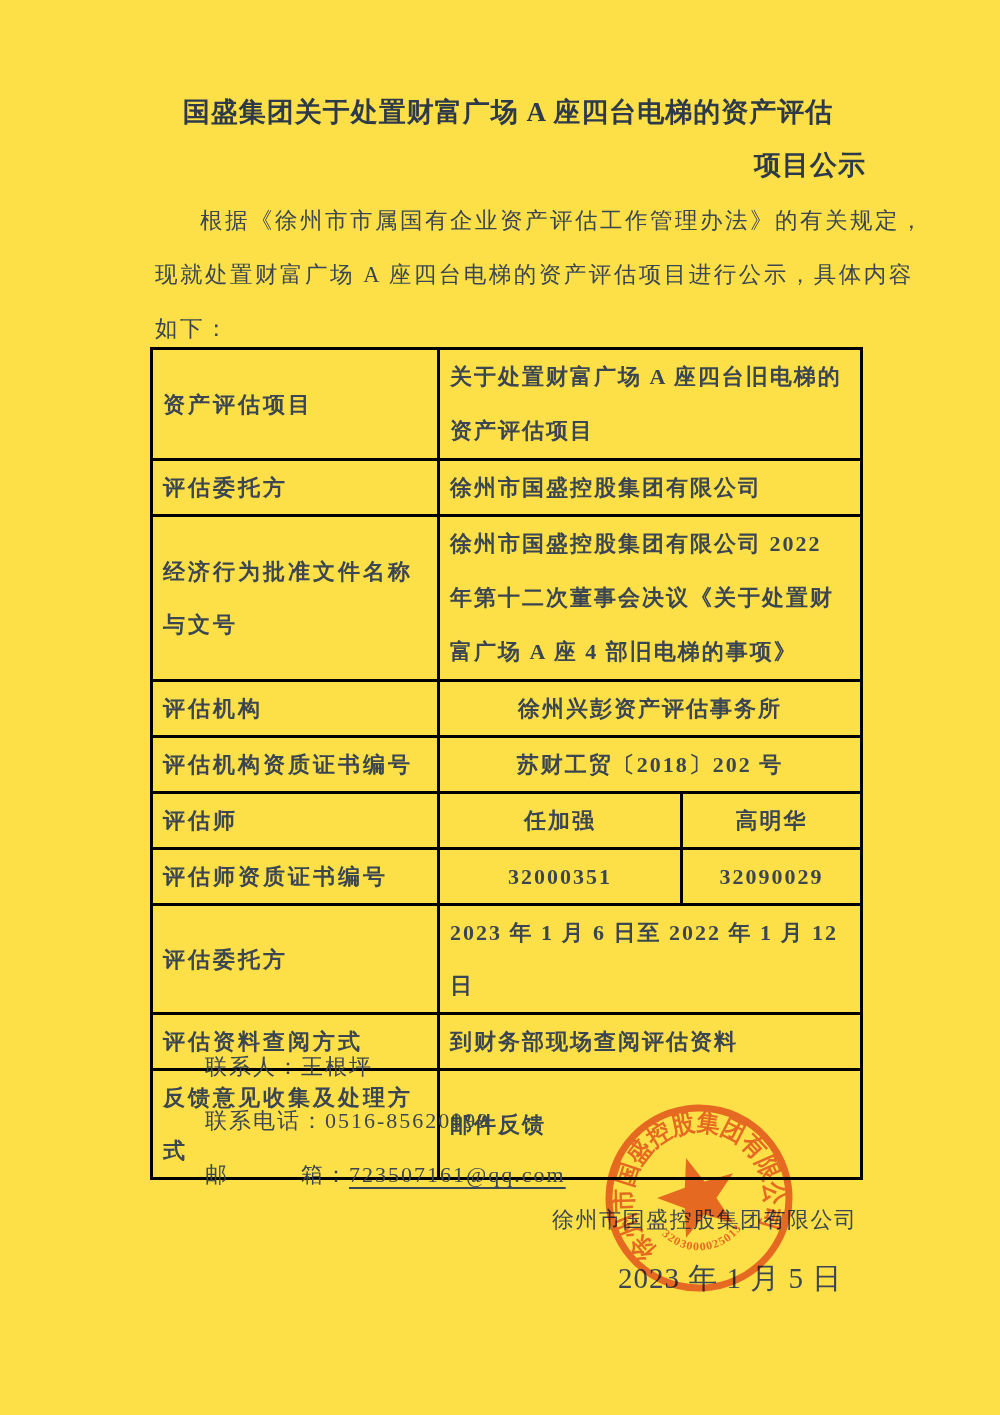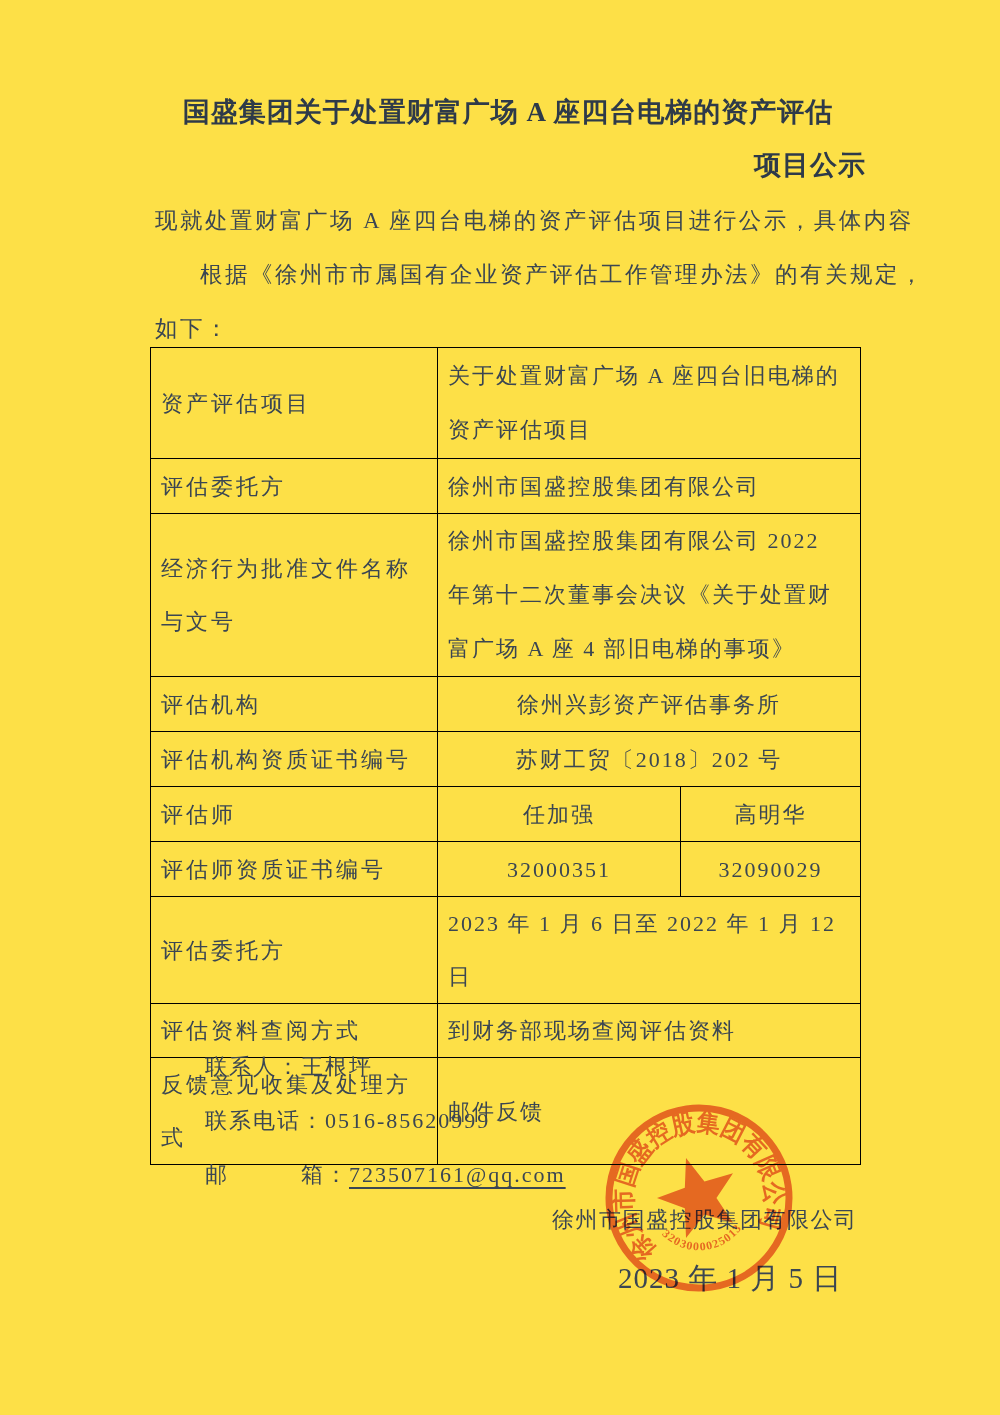--- a/index.html
+++ b/index.html
@@ -21,21 +21,21 @@
 
   .intro { position:absolute; left:155px; top:194px; width:730px; font-size:22.5px; letter-spacing:2.5px; }
   .intro .line { height:54px; line-height:54px; white-space:nowrap; }
   .intro .line-first { text-indent:2em; }
 
   table.doc-table {
     position:absolute; left:150px; top:347px; width:710px;
     border-collapse:collapse; table-layout:fixed;
     font-size:22px; letter-spacing:2px; color:#3b4652;
   }
-  .doc-table td { border:1px solid #000000; padding:0 10px; vertical-align:middle; line-height:53px; }
+  .doc-table td { border:3px solid #000000; padding:0 10px; vertical-align:middle; line-height:53px;font-weight:bold; }
   .doc-table td.label-cell { letter-spacing:3px;margin-left:6px; }
   .doc-table td.center { text-align:center; }
   .doc-table td.wrap { line-height:54px; }
 
   .contact { position:absolute; left:205px; top:1040px; font-size:22px; letter-spacing:2px; }
   .contact .line { height:54px; line-height:54px; white-space:nowrap; }
   .email-link { color:#3b4652; text-decoration:underline; text-underline-offset:5px; cursor:pointer; }
 
   .sig-company { position:absolute; left:552px; top:1205px; font-size:22px; letter-spacing:1.5px; white-space:nowrap; z-index:2; }
   .sig-date    { position:absolute; left:618px; top:1259px; font-size:29px; letter-spacing:1px;   white-space:nowrap; z-index:2; }
@@ -48,22 +48,22 @@
 </style>
 </head>
 <body>
 
 <div class="page">
 
   <div class="title-line title-1">国盛集团关于处置财富广场 A 座四台电梯的资产评估</div>
   <div class="title-line title-2">项目公示</div>
 
   <div class="intro">
+    <div class="line line-first">根据《徐州市市属国有企业资产评估工作管理办法》的有关规定，</div>
     <div class="line">现就处置财富广场 A 座四台电梯的资产评估项目进行公示，具体内容</div>
-    <div class="line line-first">根据《徐州市市属国有企业资产评估工作管理办法》的有关规定，</div>
     <div class="line">如下：</div>
   </div>
 
   <table class="doc-table">
     <colgroup>
         <col style="width:287px">
         <col style="width:243px">
         <col style="width:180px">
       </colgroup>
     <tbody>

